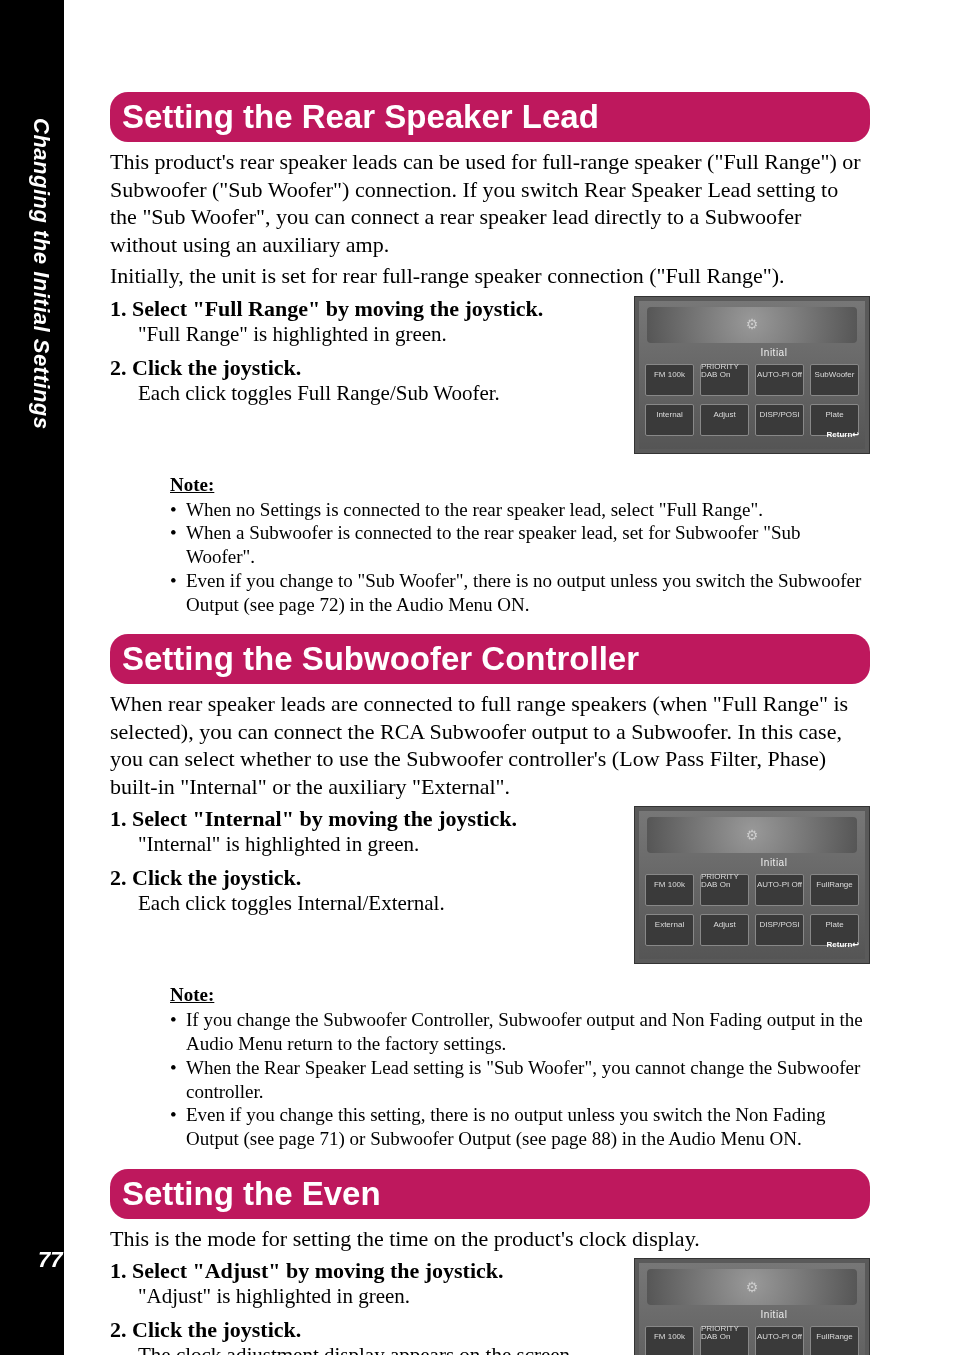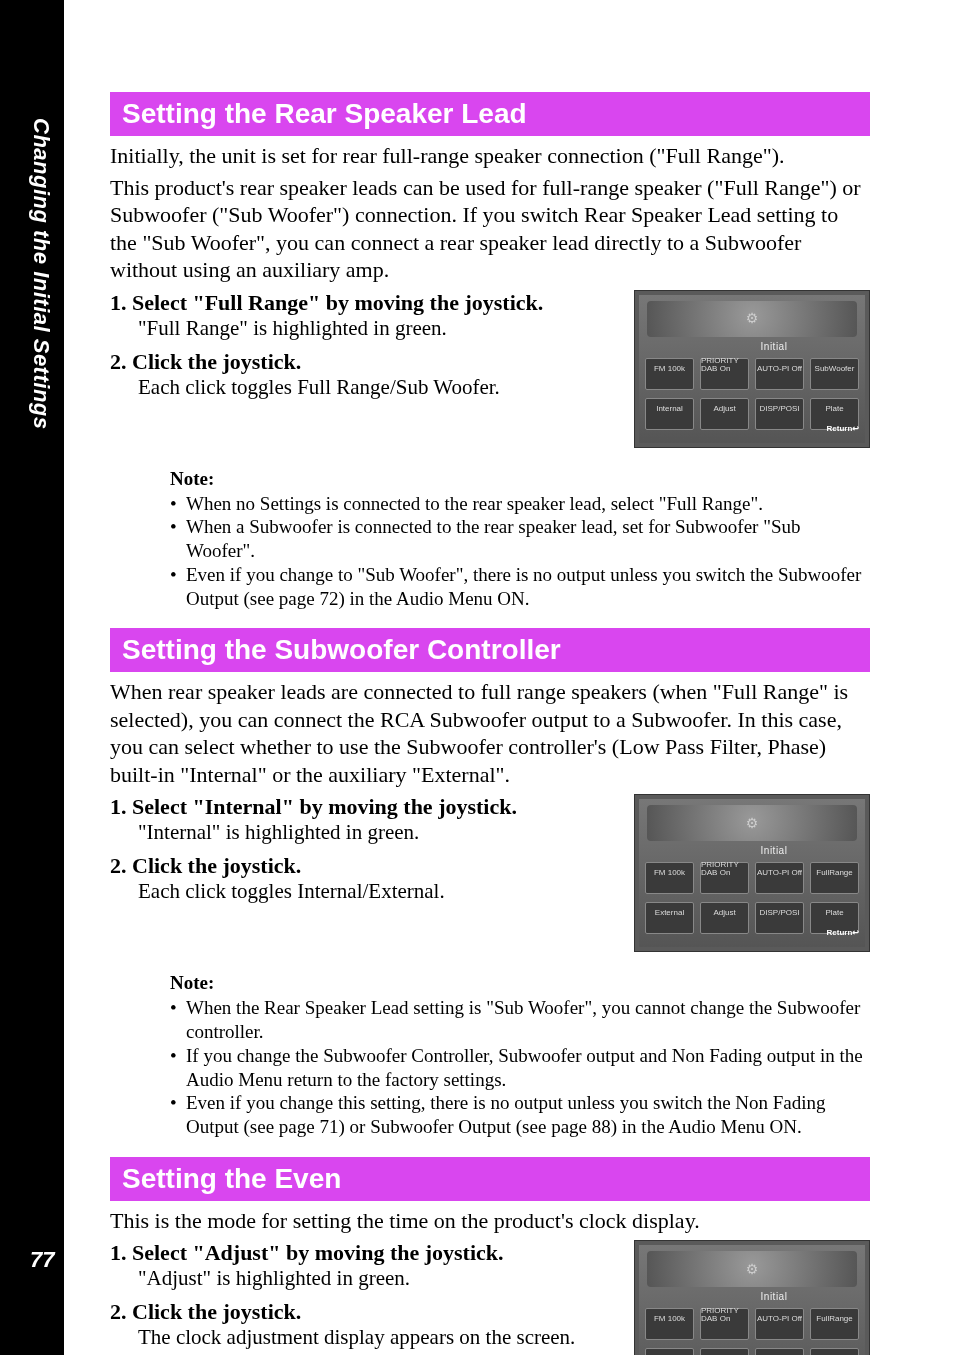--- a/index.html
+++ b/index.html
@@ -25,42 +25,43 @@
     font-weight: 700;
     font-style: italic;
     font-size: 22px;
     writing-mode: vertical-rl;
     text-orientation: mixed;
     letter-spacing: 0.5px;
     white-space: nowrap;
   }
   .page-num {
     position: absolute;
-    left: 30px; bottom: 82px;
+    left: 38px; bottom: 82px;
     color: #fff;
     font-family: Arial, Helvetica, sans-serif;
     font-size: 22px;
     font-weight: 700;
     font-style: italic;
   }
   .content {
     position: absolute;
     left: 110px;
     top: 92px;
     width: 760px;
   }
   .section-header {
-    background: #d946ef;
+    background: #be185d;
     color: #fff;
     font-family: Arial, Helvetica, sans-serif;
     font-weight: 700;
-    font-size: 28px;
+    font-size: 33px;
     padding: 6px 12px;
     margin-bottom: 6px;
     width: 100%;
+    border-radius: 18px;
   }
   .section-header.narrow { width: 100%; }
   .section-block { margin-bottom: 18px; }
   .body-text {
     font-size: 22px;
     line-height: 1.25;
     margin-bottom: 4px;
   }
   .steps-row {
     display: flex;
@@ -122,41 +123,41 @@
     background: radial-gradient(circle at 50% 40%, #999, #555);
     display:flex; align-items:center; justify-content:center;
     color:#ccc; font-size:14px;
   }
   .note-block {
     margin-left: 60px;
     margin-top: 20px;
     font-size: 19px;
     margin-bottom: 10px;
   }
-  .note-title { font-weight: 700; margin-bottom: 2px; }
+  .note-title { font-weight: 700; margin-bottom: 2px; text-decoration: underline; }
   .note-ul { list-style: none; }
   .note-ul li { position: relative; padding-left: 16px; line-height: 1.25; }
   .note-ul li::before {
     content: "•"; position: absolute; left: 0; top: 0;
   }
 </style>
 </head>
 <body>
 
 <div class="left-bar">
   <div class="vertical-label">Changing the Initial Settings</div>
   <div class="page-num">77</div>
 </div>
 
 <div class="content">
 
   <div class="section-block">
     <div class="section-header">Setting the Rear Speaker Lead</div>
+    <p class="body-text">This product's rear speaker leads can be used for full-range speaker ("Full Range") or Subwoofer ("Sub Woofer") connection. If you switch Rear Speaker Lead setting to the "Sub Woofer", you can connect a rear speaker lead directly to a Subwoofer without using an auxiliary amp.</p>
     <p class="body-text">Initially, the unit is set for rear full-range speaker connection ("Full Range").</p>
-    <p class="body-text">This product's rear speaker leads can be used for full-range speaker ("Full Range") or Subwoofer ("Sub Woofer") connection. If you switch Rear Speaker Lead setting to the "Sub Woofer", you can connect a rear speaker lead directly to a Subwoofer without using an auxiliary amp.</p>
 
     <div class="steps-row">
       <div class="steps-col">
         <div class="step">
           <span class="step-head"><span>1.</span> <span>Select "Full Range" by moving the joystick.</span></span>
           <div class="step-sub">"Full Range" is highlighted in green.</div>
         </div>
         <div class="step">
           <span class="step-head"><span>2.</span> <span>Click the joystick.</span></span>
           <div class="step-sub">Each click toggles Full Range/Sub Woofer.</div>
@@ -231,22 +232,22 @@
             <div class="shot-cell">Plate</div>
           </div>
           <div class="shot-return">Return↩</div>
         </div>
       </div>
     </div>
 
     <div class="note-block">
       <div class="note-title">Note:</div>
       <ul class="note-ul">
+        <li>If you change the Subwoofer Controller, Subwoofer output and Non Fading output in the Audio Menu return to the factory settings.</li>
         <li>When the Rear Speaker Lead setting is "Sub Woofer", you cannot change the Subwoofer controller.</li>
-        <li>If you change the Subwoofer Controller, Subwoofer output and Non Fading output in the Audio Menu return to the factory settings.</li>
         <li>Even if you change this setting, there is no output unless you switch the Non Fading Output (see page 71) or Subwoofer Output (see page 88) in the Audio Menu ON.</li>
       </ul>
     </div>
   </div>
 
   <div class="section-block">
     <div class="section-header narrow">Setting the Even</div>
     <p class="body-text">This is the mode for setting the time on the product's clock display.</p>
 
     <div class="steps-row">

